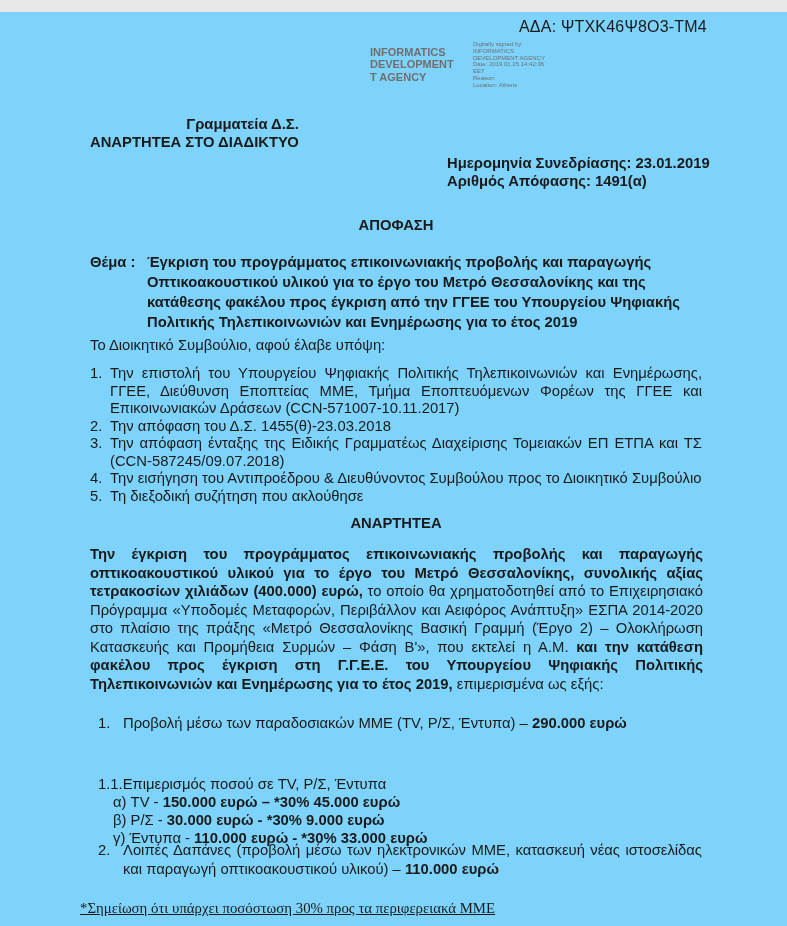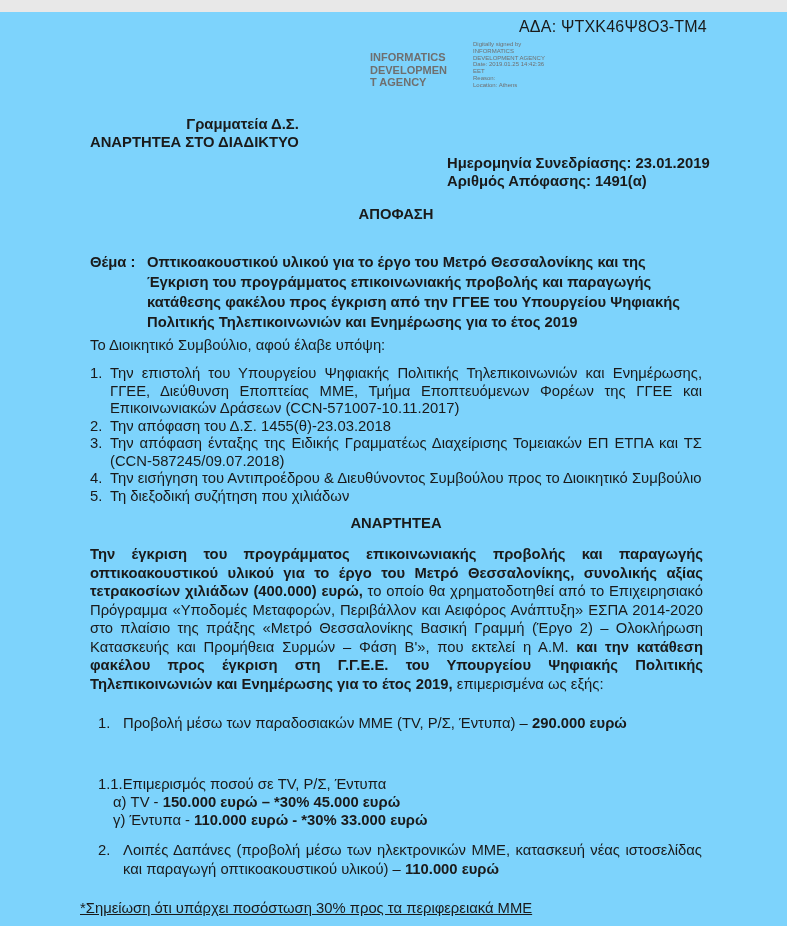--- a/index.html
+++ b/index.html
@@ -14,29 +14,29 @@
     font-size: 14.8px;
     color: #1a1a1a;
   }
   .b { font-weight: bold; }
 
   .ada {
     position: absolute; left: 519px; top: 6px;
     font-size: 16px; letter-spacing: 0.2px;
   }
 
-  .stamp { position: absolute; left: 370px; top: 28px; display: flex; gap: 7px; align-items: flex-end; }
+  .stamp { position: absolute; left: 370px; top: 28px; display: flex; gap: 7px; align-items: center; }
   .stamp-name { width: 96px; font-size: 11px; line-height: 12.5px; font-weight: 600; color: #6f6f6f; }
   .stamp-details { font-size: 6px; line-height: 6.8px; color: #6f6f6f; padding-top: 1px; }
 
   .hdr-left { position: absolute; left: 90px; top: 104px; font-weight: bold; line-height: 17.5px; text-align: right; }
   .hdr-right { position: absolute; left: 447px; top: 142px; font-weight: bold; line-height: 18px; }
 
   .h-center { position: absolute; left: 90px; width: 612px; text-align: center; font-weight: bold; }
-  .h1pos { top: 194px; }
+  .h1pos { top: 205px; }
   .h2pos { top: 503px; }
 
   .thema { position: absolute; left: 90px; top: 240px; display: flex; font-weight: bold; line-height: 20px; }
   .thema-label { width: 57px; flex: none; }
 
   .intro { position: absolute; left: 90px; top: 325px; text-align: right; }
 
   .considerations { position: absolute; left: 90px; top: 353px; width: 612px; line-height: 17.5px; }
   .citem { display: flex; }
   .citem .num { width: 20px; flex: none; }
@@ -47,33 +47,33 @@
   .alloc { display: flex; }
   .alloc .num { width: 25px; flex: none; }
   .alloc .atext { flex: 1; }
   .alloc1 { position: absolute; left: 98px; top: 703px; width: 604px; }
   .alloc2 { position: absolute; left: 98px; top: 829px; width: 604px; line-height: 18.5px; }
   .alloc2 .atext { text-align: justify; }
 
   .breakdown { position: absolute; left: 98px; top: 763px; line-height: 18px; }
   .bd-sub { margin-left: 15px; }
 
-  .footnote { position: absolute; left: 80px; top: 888px; text-decoration: underline; }
+  .footnote { position: absolute; left: 80px; top: 888px; text-decoration: underline; font-family: Liberation Serif, serif; }
 </style>
 </head>
 <body>
 
 <div class="page">
 
   <div class="ada">ΑΔΑ: ΨΤΧΚ46Ψ8Ο3-ΤΜ4</div>
 
   <div class="stamp">
     <div class="stamp-name">
       <div>INFORMATICS</div>
-      <div>DEVELOPMEN</div>
+      <div>DEVELOPMENT</div>
       <div>T AGENCY</div>
     </div>
     <div class="stamp-details">
       <div>Digitally signed by</div>
       <div>INFORMATICS</div>
       <div>DEVELOPMENT AGENCY</div>
       <div>Date: 2019.01.25 14:42:36</div>
       <div>EET</div>
       <div>Reason:</div>
       <div>Location: Athens</div>
@@ -88,22 +88,22 @@
   <div class="hdr-right">
     <div>Ημερομηνία Συνεδρίασης: 23.01.2019</div>
     <div>Αριθμός Απόφασης: 1491(α)</div>
   </div>
 
   <div class="h-center h1pos">ΑΠΟΦΑΣΗ</div>
 
   <div class="thema">
     <span class="thema-label">Θέμα :</span>
     <div class="thema-lines">
+      <div>Έγκριση του προγράμματος επικοινωνιακής προβολής και παραγωγής</div>
       <div>Οπτικοακουστικού υλικού για το έργο του Μετρό Θεσσαλονίκης και της</div>
-      <div>Έγκριση του προγράμματος επικοινωνιακής προβολής και παραγωγής</div>
       <div>κατάθεσης φακέλου προς έγκριση από την ΓΓΕΕ του Υπουργείου Ψηφιακής</div>
       <div>Πολιτικής Τηλεπικοινωνιών και Ενημέρωσης για το έτος 2019</div>
     </div>
   </div>
 
   <div class="intro">Το Διοικητικό Συμβούλιο, αφού έλαβε υπόψη:</div>
 
   <div class="considerations">
     <div class="citem">
       <span class="num">1.</span>
@@ -116,36 +116,37 @@
     <div class="citem">
       <span class="num">3.</span>
       <span class="ctext">Την απόφαση ένταξης της Ειδικής Γραμματέως Διαχείρισης Τομειακών ΕΠ ΕΤΠΑ και ΤΣ (CCN-587245/09.07.2018)</span>
     </div>
     <div class="citem">
       <span class="num">4.</span>
       <span class="ctext">Την εισήγηση του Αντιπροέδρου &amp; Διευθύνοντος Συμβούλου προς το Διοικητικό Συμβούλιο</span>
     </div>
     <div class="citem">
       <span class="num">5.</span>
-      <span class="ctext">Τη διεξοδική συζήτηση που χιλιάδων</span>
+      <span class="ctext">Τη διεξοδική συζήτηση που ακλούθησε</span>
     </div>
   </div>
 
   <div class="h-center h2pos">ΑΝΑΡΤΗΤΕΑ</div>
 
   <p class="operative"><span class="b">Την έγκριση του προγράμματος επικοινωνιακής προβολής και παραγωγής οπτικοακουστικού υλικού για το έργο του Μετρό Θεσσαλονίκης, συνολικής αξίας τετρακοσίων χιλιάδων (400.000) ευρώ,</span><span> το οποίο θα χρηματοδοτηθεί από το Επιχειρησιακό Πρόγραμμα «Υποδομές Μεταφορών, Περιβάλλον και Αειφόρος Ανάπτυξη» ΕΣΠΑ 2014-2020 στο πλαίσιο της πράξης «Μετρό Θεσσαλονίκης Βασική Γραμμή (Έργο 2) – Ολοκλήρωση Κατασκευής και Προμήθεια Συρμών – Φάση Β'», που εκτελεί η Α.Μ. </span><span class="b">και την κατάθεση φακέλου προς έγκριση στη Γ.Γ.Ε.Ε. του Υπουργείου Ψηφιακής Πολιτικής Τηλεπικοινωνιών και Ενημέρωσης για το έτος 2019,</span><span> επιμερισμένα ως εξής:</span></p>
 
   <div class="alloc alloc1">
     <span class="num">1.</span>
     <span class="atext"><span>Προβολή μέσω των παραδοσιακών ΜΜΕ (TV, Ρ/Σ, Έντυπα) – </span><span class="b">290.000 ευρώ</span></span>
   </div>
 
   <div class="breakdown">
     <div class="bd-head">1.1.Επιμερισμός ποσού σε TV, Ρ/Σ, Έντυπα</div>
     <div class="bd-sub"><span>α) TV - </span><span class="b">150.000 ευρώ – *30% 45.000 ευρώ</span></div>
+    <div class="bd-sub"><span>β) Ρ/Σ - </span><span class="b">30.000 ευρώ - *30% 9.000 ευρώ</span></div>
     <div class="bd-sub"><span>γ) Έντυπα - </span><span class="b">110.000 ευρώ - *30% 33.000 ευρώ</span></div>
   </div>
 
   <div class="alloc alloc2">
     <span class="num">2.</span>
     <span class="atext"><span>Λοιπές Δαπάνες (προβολή μέσω των ηλεκτρονικών ΜΜΕ, κατασκευή νέας ιστοσελίδας και παραγωγή οπτικοακουστικού υλικού) – </span><span class="b">110.000 ευρώ</span></span>
   </div>
 
   <div class="footnote">*Σημείωση ότι υπάρχει ποσόστωση 30% προς τα περιφερειακά ΜΜΕ</div>
 

